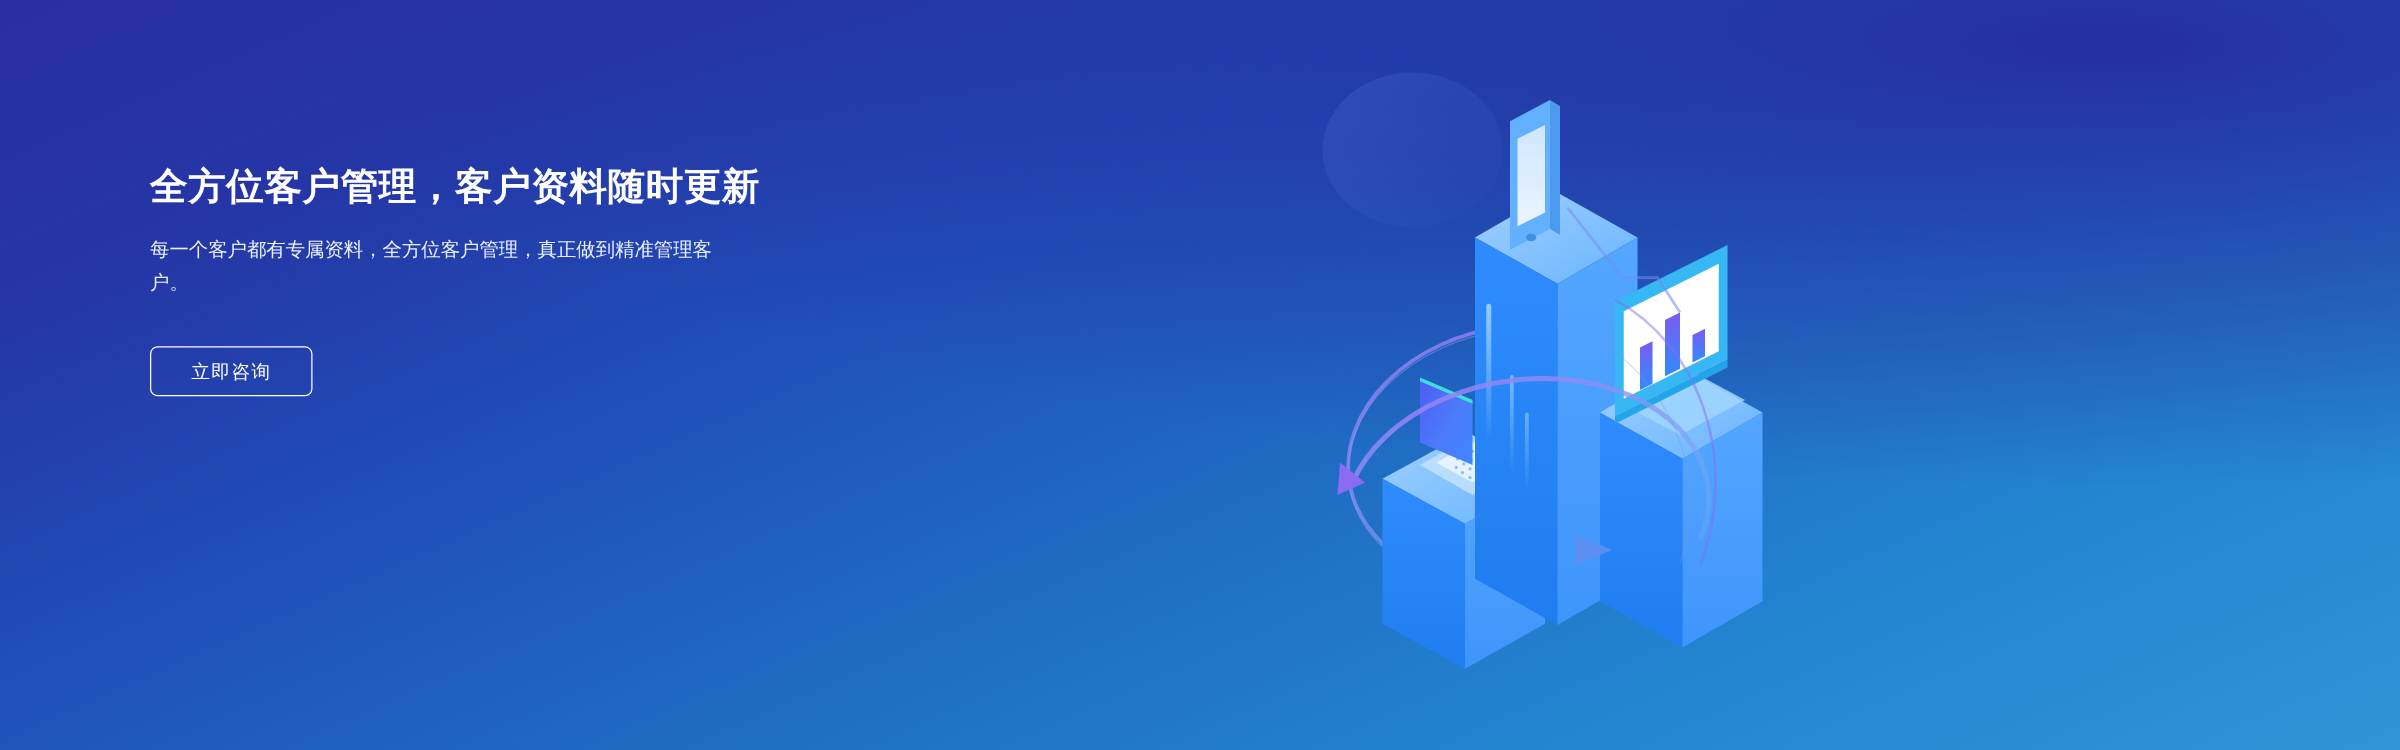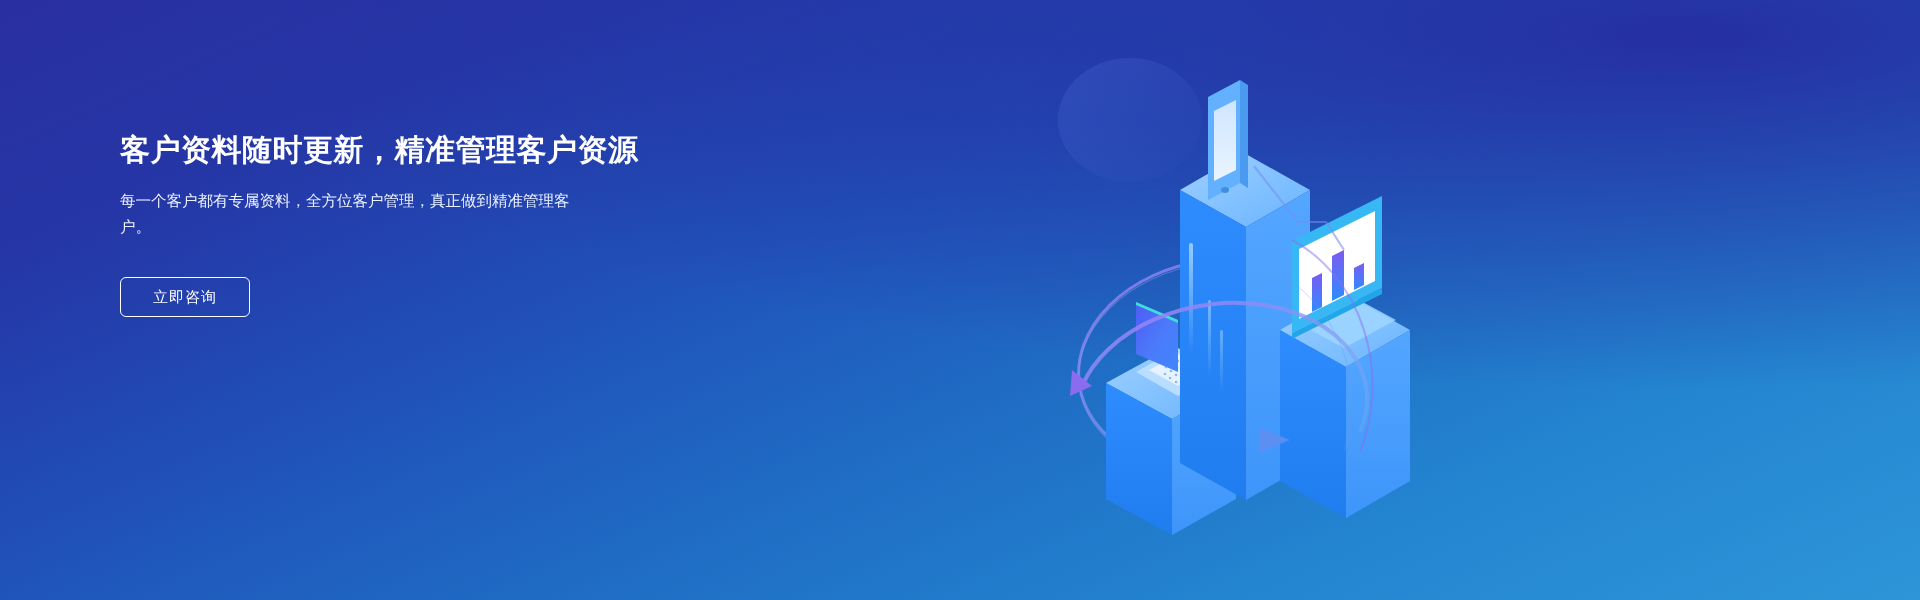--- a/index.html
+++ b/index.html
@@ -86,21 +86,21 @@
     pointer-events: none;
   }
   .art svg { display: block; width: 100%; height: 100%; }
 </style>
 </head>
 <body>
 
 <div class="banner">
 
   <div class="copy">
-    <h1 class="headline">客户资料随时更新，精准管理客户资源</h1>
+    <h1 class="headline">全方位客户管理，客户资料随时更新</h1>
 
     <p class="subcopy">每一个客户都有专属资料，全方位客户管理，真正做到精准管理客户。</p>
 
     <button class="cta">立即咨询</button>
   </div>
 
   <div class="art">
     <svg viewBox="0 0 600 600" xmlns="http://www.w3.org/2000/svg">
       <defs>
         <linearGradient id="gFaceL" x1="0" y1="0" x2="0" y2="1">

